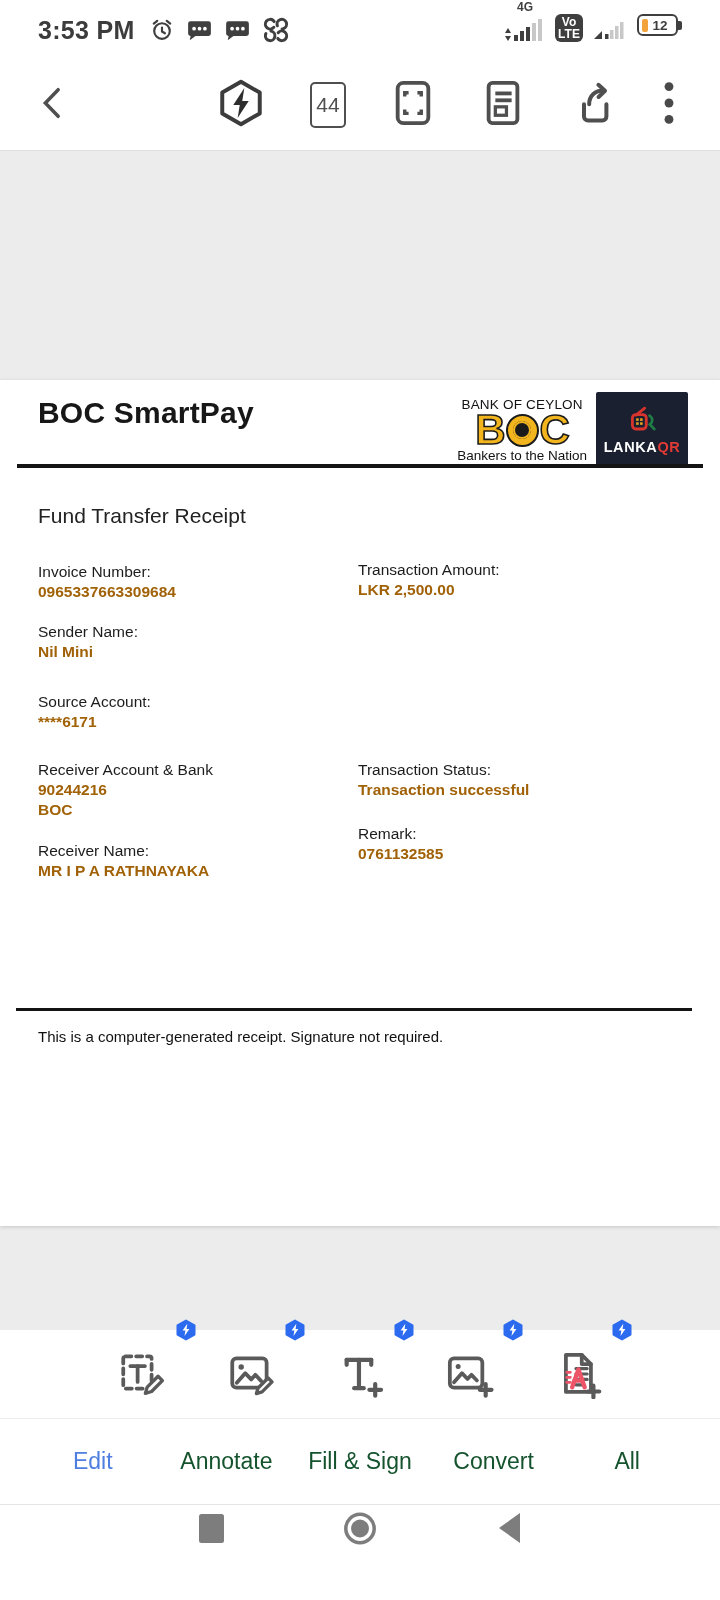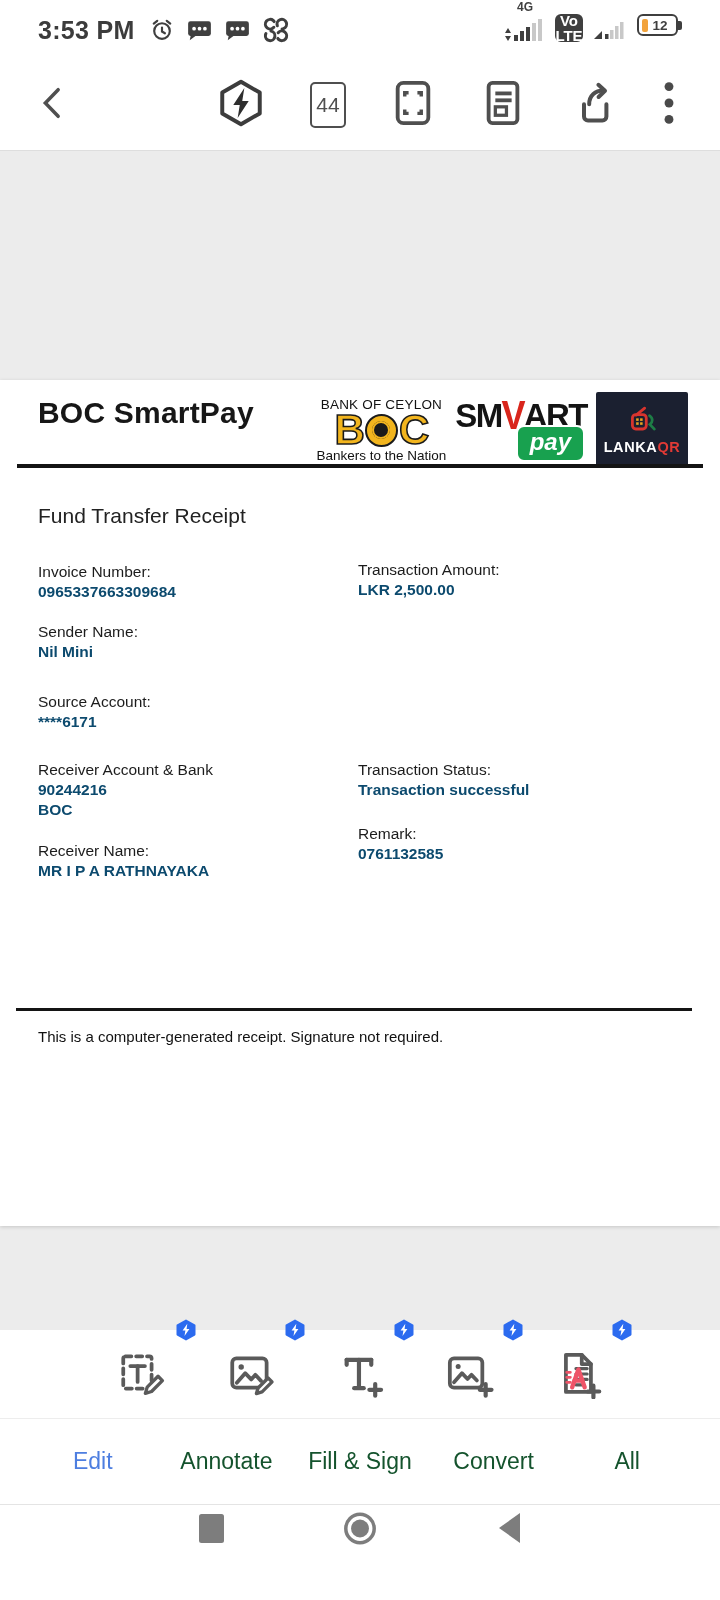--- a/index.html
+++ b/index.html
@@ -10,21 +10,21 @@
   
   .status-bar{position:absolute;top:0;left:0;width:100%;height:60px;background:#fff;
               display:flex;align-items:center;padding:0 38px 0 38px;}
   .sb-time{font-size:25px;font-weight:700;color:#3c3c3c;letter-spacing:.3px;margin-right:14px;}
   .sb-ico{margin-right:11px;display:flex;align-items:center;}
   .sb-right{margin-left:auto;display:flex;align-items:flex-start;gap:9px;}
   .net{position:relative;display:flex;align-items:flex-end;}
   .net-4g{position:absolute;top:-14px;left:13px;font-size:12px;font-weight:700;color:#3f3f3f;}
   .volte{width:28px;height:28px;background:#3f3f3f;border-radius:6px;color:#fff;
          display:flex;flex-direction:column;align-items:center;justify-content:center;line-height:1.02;}
-  .volte span{font-size:15px;font-weight:700;}
+  .volte span{font-size:12px;font-weight:700;}
   .battery{display:flex;align-items:center;}
   .bat-body{position:relative;width:41px;height:22px;border:2.5px solid #3f3f3f;border-radius:6px;
             display:flex;align-items:center;}
   .bat-fill{position:absolute;left:2.5px;top:2.5px;bottom:2.5px;width:6px;border-radius:2px;background:#f2a33c;}
   .bat-num{width:100%;text-align:center;font-size:13.5px;font-weight:700;color:#3f3f3f;padding-left:5px;}
   .bat-nub{width:4px;height:9px;background:#3f3f3f;border-radius:0 2px 2px 0;}
 
   
   .toolbar{position:absolute;top:60px;left:0;width:100%;height:91px;background:#fff;
            display:flex;align-items:center;padding:0 44px 0 34px;border-bottom:1px solid #dedede;}
@@ -61,21 +61,21 @@
                 display:flex;flex-direction:column;align-items:center;justify-content:center;gap:3px;}
   .lankaqr-text{font-size:14.5px;font-weight:700;letter-spacing:.6px;line-height:1;}
   .lanka{color:#ffffff;} .qr-red{color:#e23a35;}
 
   .doc-rule{position:absolute;left:17px;right:17px;top:84px;height:3.5px;background:#141414;}
   .receipt-title{position:absolute;left:38px;top:124px;font-size:21px;color:#222;}
 
   .f-row{position:absolute;line-height:19px;}
   .col-l{left:38px;} .col-r{left:358px;}
   .f-label{font-size:15.5px;color:#1c1c1c;}
-  .f-value{font-size:15.5px;font-weight:700;color:#0c4a6e;margin-top:1px;}
+  .f-value{font-size:15.5px;font-weight:700;color:#a16207;margin-top:1px;}
   .gap-lg{margin-top:7px;}
 
   .doc-rule2{position:absolute;left:16px;right:28px;top:628px;height:3px;background:#141414;}
   .doc-footnote{position:absolute;left:38px;top:648px;font-size:15px;color:#111;}
 
   
   .tools-bar{position:absolute;top:1330px;left:0;width:100%;height:88px;background:#fff;
              display:flex;align-items:center;justify-content:center;gap:59px;}
   .tool{position:relative;width:50px;height:54px;}
   .tool svg{position:absolute;left:0;bottom:2px;}
@@ -232,28 +232,20 @@
     <div class="logo-row">
       <div class="logo-boc">
         <div class="boc-top">BANK OF CEYLON</div>
         <div class="boc-mid">
           <span class="boc-letter">B</span>
           <span class="boc-emblem"></span>
           <span class="boc-letter">C</span>
         </div>
         <div class="boc-bottom">Bankers to the Nation</div>
       </div>
-      <div class="logo-smart">
-        <div class="smart-word">
-          <span>SM</span>
-          <span class="smart-v">V</span>
-          <span>ART</span>
-        </div>
-        <div class="pay-badge">pay</div>
-      </div>
       <div class="logo-lankaqr">
         <svg width="32" height="32" viewBox="0 0 30 30">
           <path d="M17.5 3 L9.5 9.5" stroke="#d8342e" stroke-width="2.6" fill="none" stroke-linecap="round"></path>
           <rect x="6" y="9" width="13" height="13.5" rx="3.2" fill="none" stroke="#d8342e" stroke-width="2.6"></rect>
           <rect x="9.5" y="12.5" width="2.4" height="2.4" fill="#e8a020"></rect>
           <rect x="13.2" y="12.5" width="2.4" height="2.4" fill="#e8a020"></rect>
           <rect x="9.5" y="16.2" width="2.4" height="2.4" fill="#e8a020"></rect>
           <rect x="13.2" y="16.2" width="2.4" height="2.4" fill="#e8a020"></rect>
           <path d="M22 10 c3.4 2.2 3.4 6 .4 8.2 l4.2 4.4" stroke="#1e7d46" stroke-width="2.6" fill="none" stroke-linecap="round"></path>
         </svg>

